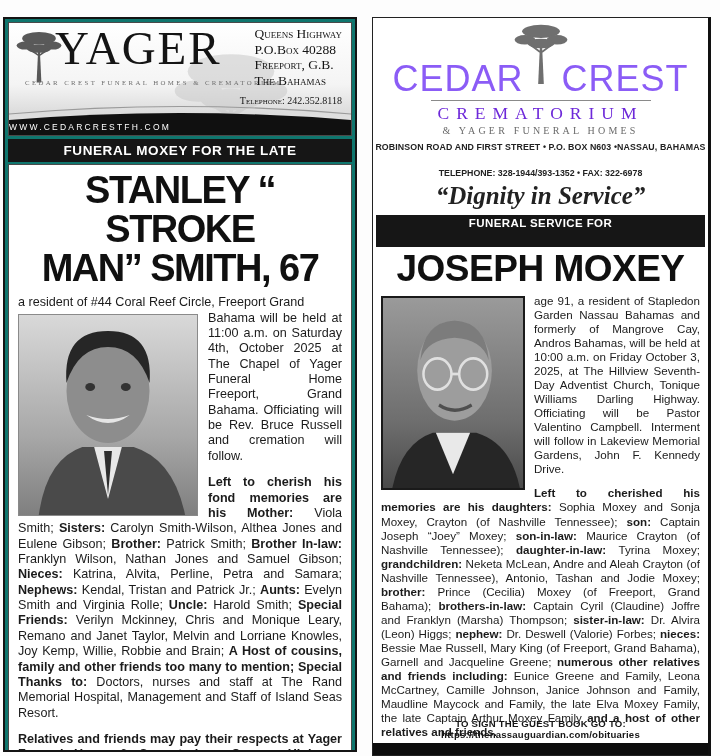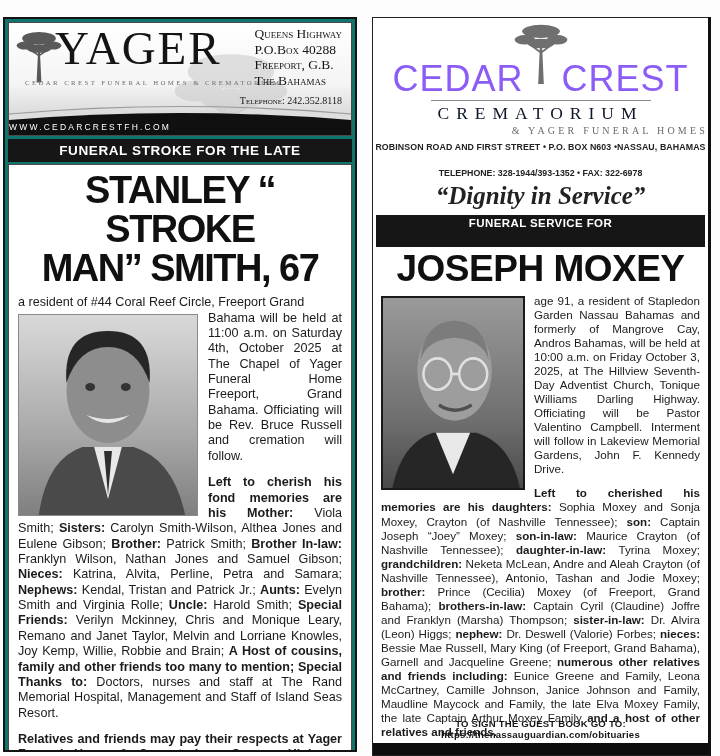--- a/index.html
+++ b/index.html
@@ -77,22 +77,22 @@
     border:1px solid #222;border-right:3px solid #101010;box-sizing:border-box;
     background:#fff;overflow:hidden;
   }
   .cedar-logo{position:relative;text-align:center;padding-top:2px;}
   .cedar-tree{width:64px;height:66px;display:block;margin:0 auto -26px auto;}
   .cedar-brand-row{
     font-family:Liberation Sans, sans-serif;font-size:36px;letter-spacing:1px;color:#8b5cf6;
     display:flex;justify-content:center;gap:38px;line-height:1.05;
   }
   .cedar-rule{width:220px;height:1px;background:#8a8a8a;margin:2px auto 2px auto;}
-  .cedar-line2{font-family:"Liberation Serif",serif;font-size:17.5px;letter-spacing:7px;color:#0f172a;}
-  .cedar-line3{font-family:"Liberation Serif",serif;font-size:10px;letter-spacing:3.2px;color:#6a6a6a;margin-top:1px;text-align:right;}
+  .cedar-line2{font-family:"Liberation Serif",serif;font-size:17.5px;letter-spacing:7px;color:#6d28d9;}
+  .cedar-line3{font-family:"Liberation Serif",serif;font-size:10px;letter-spacing:3.2px;color:#6a6a6a;margin-top:1px;}
   .cedar-address{font-weight:bold;font-size:8.8px;color:#222;margin-top:6px;letter-spacing:.1px;}
   .cedar-phone{font-weight:bold;font-size:8.8px;color:#222;margin-top:16px;}
   .cedar-motto{
     font-family:"Liberation Serif",serif;font-style:italic;font-weight:bold;
     font-size:25px;color:#222;margin:4px 0 5px 0;
   }
   .right-banner{
     margin:0 3px;background:#161616;color:#fff;text-align:center;
     font-weight:bold;font-size:11.5px;height:32px;line-height:16px;letter-spacing:.4px;
   }
@@ -167,21 +167,21 @@
     <div class="yager-phone">Telephone: 242.352.8118</div>
     <div class="yager-band">
       <svg viewBox="0 0 350 30" preserveAspectRatio="none">
         <path d="M0,9 Q175,-6 350,9" stroke="#9a9a9a" stroke-width="1.2" fill="none"></path>
         <path d="M0,30 L0,15 Q175,1 350,15 L350,30 Z" fill="#101010"></path>
       </svg>
       <div class="yager-band-text">WWW.CEDARCRESTFH.COM</div>
     </div>
   </div>
 
-  <div class="left-banner">FUNERAL STROKE FOR THE LATE</div>
+  <div class="left-banner">FUNERAL MOXEY FOR THE LATE</div>
 
   <div class="left-content">
     <div class="left-title">
       <div>STANLEY “ STROKE</div>
       <div>MAN” SMITH, 67</div>
     </div>
     <div class="ob-body">
       <p style="margin:0;">a resident of #44 Coral Reef Circle, Freeport Grand</p>
       <div>
         <div class="photo-left">

